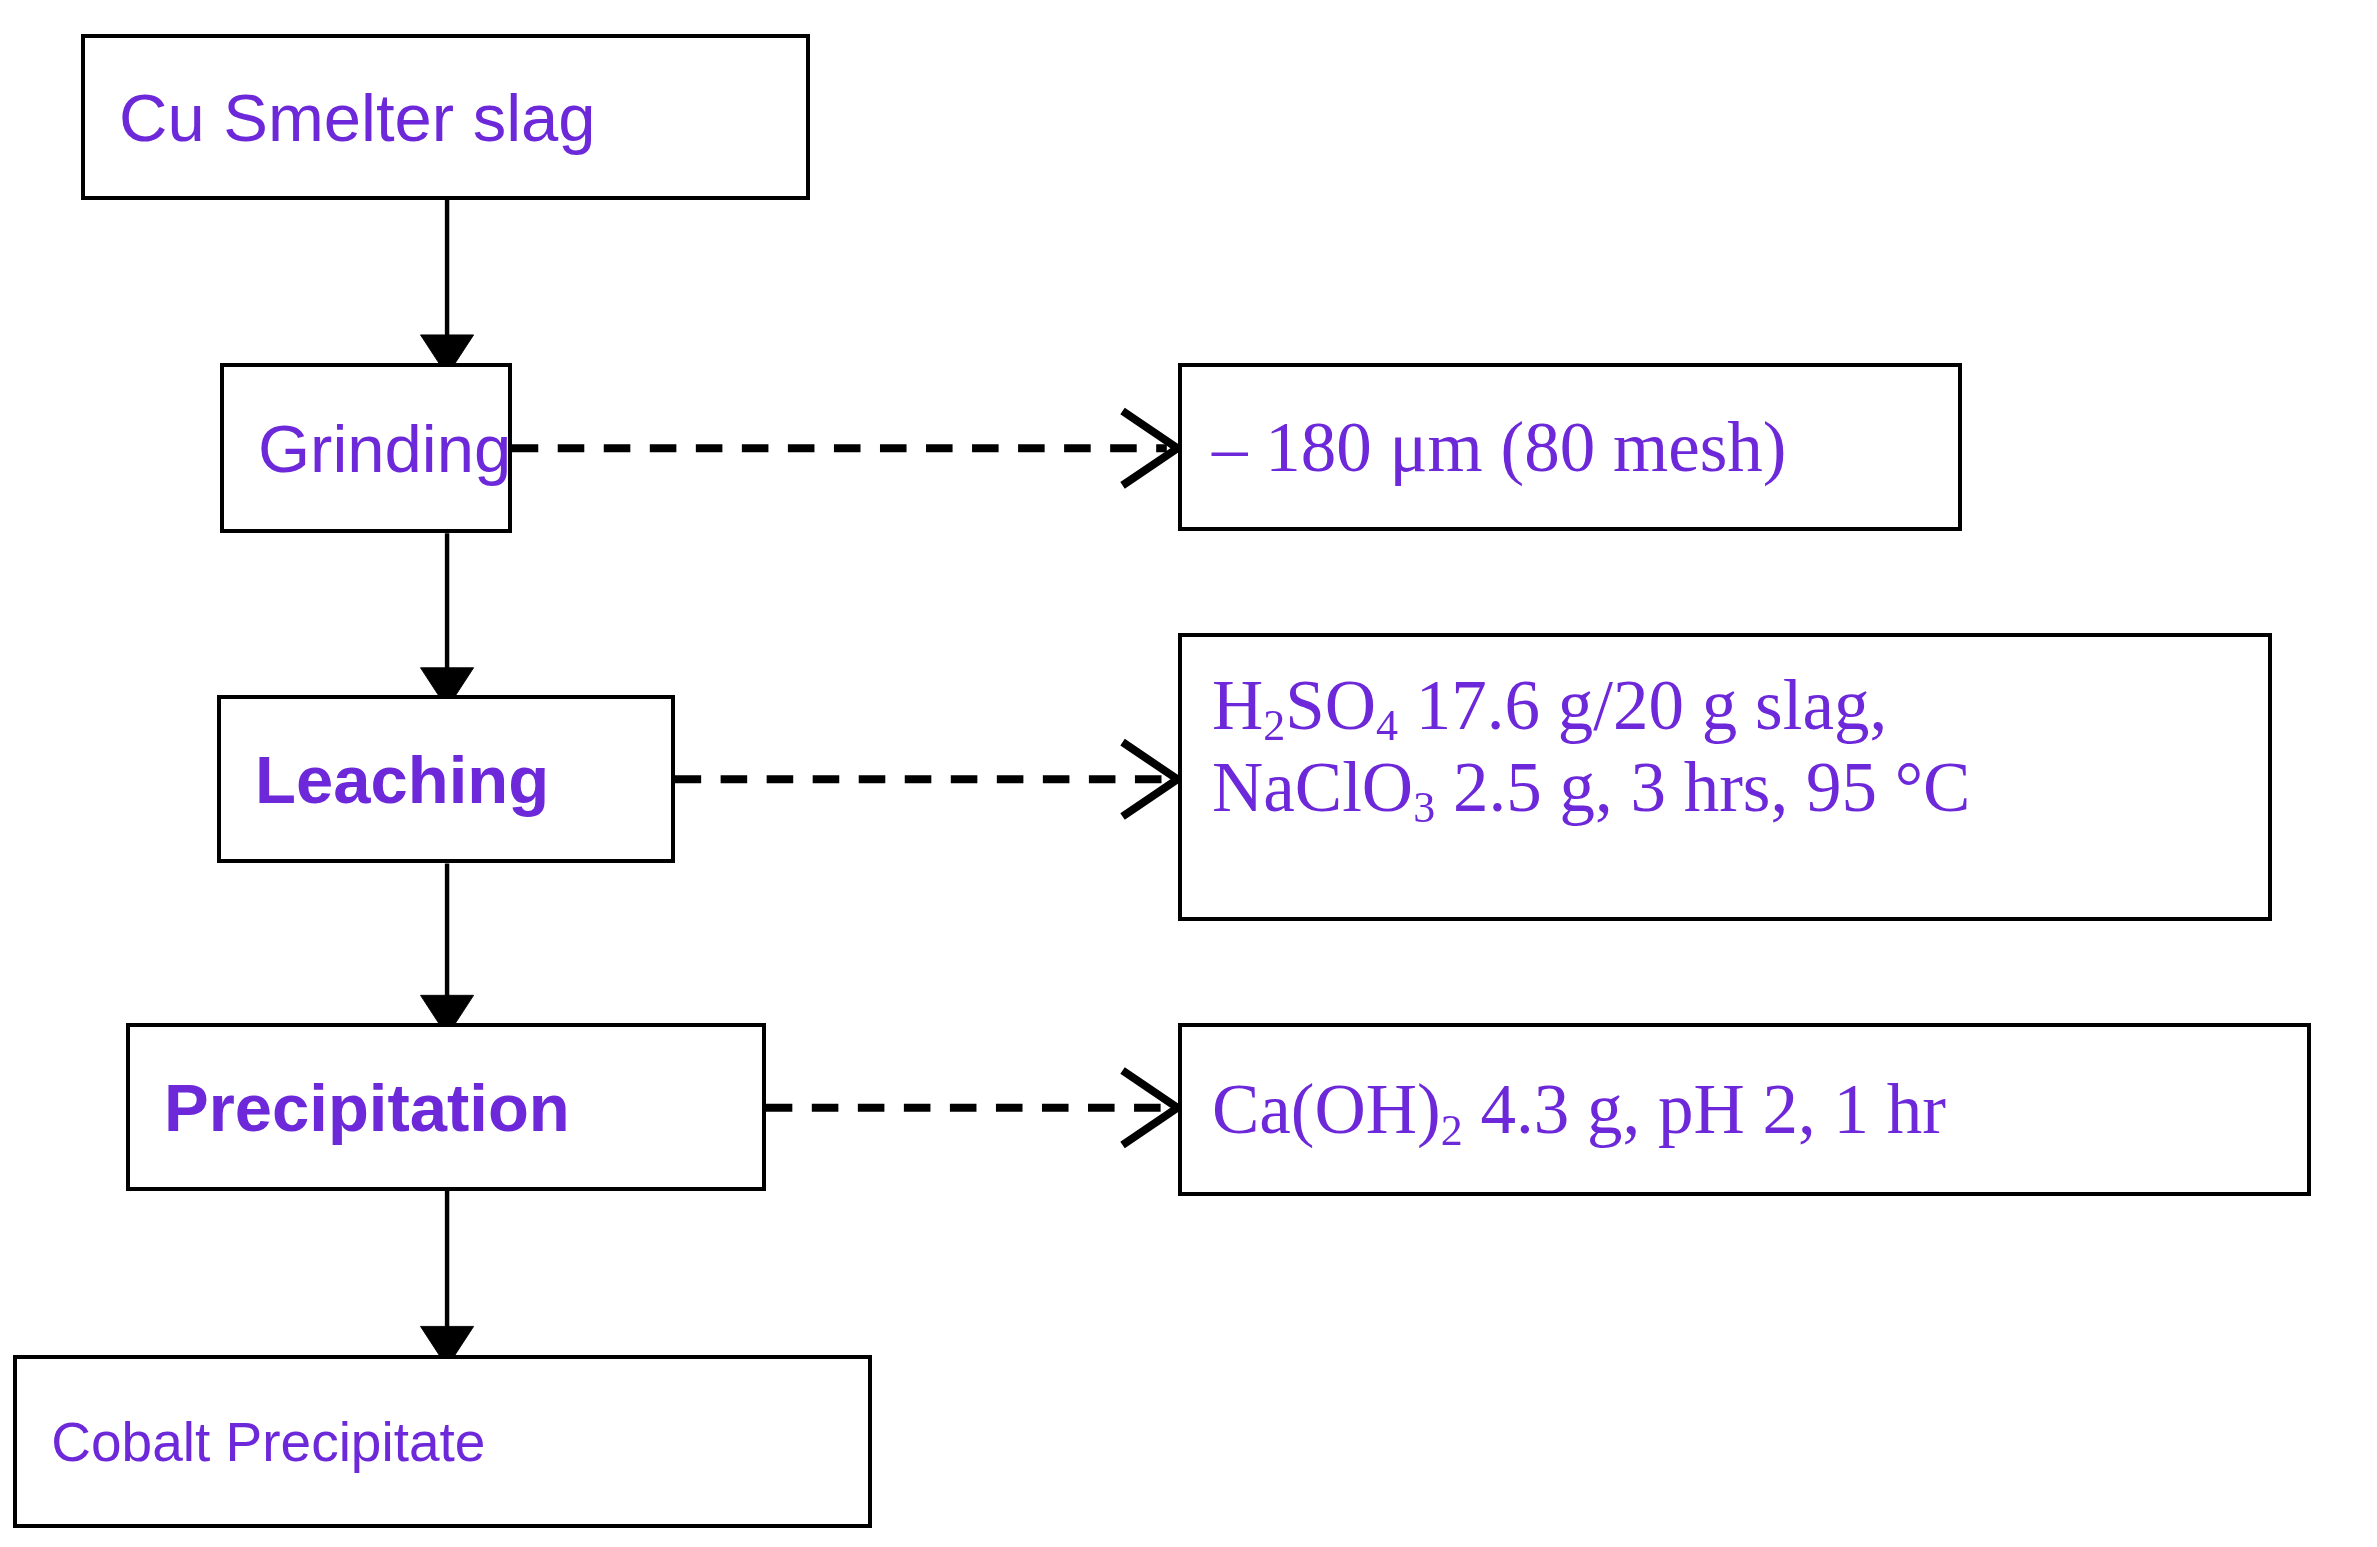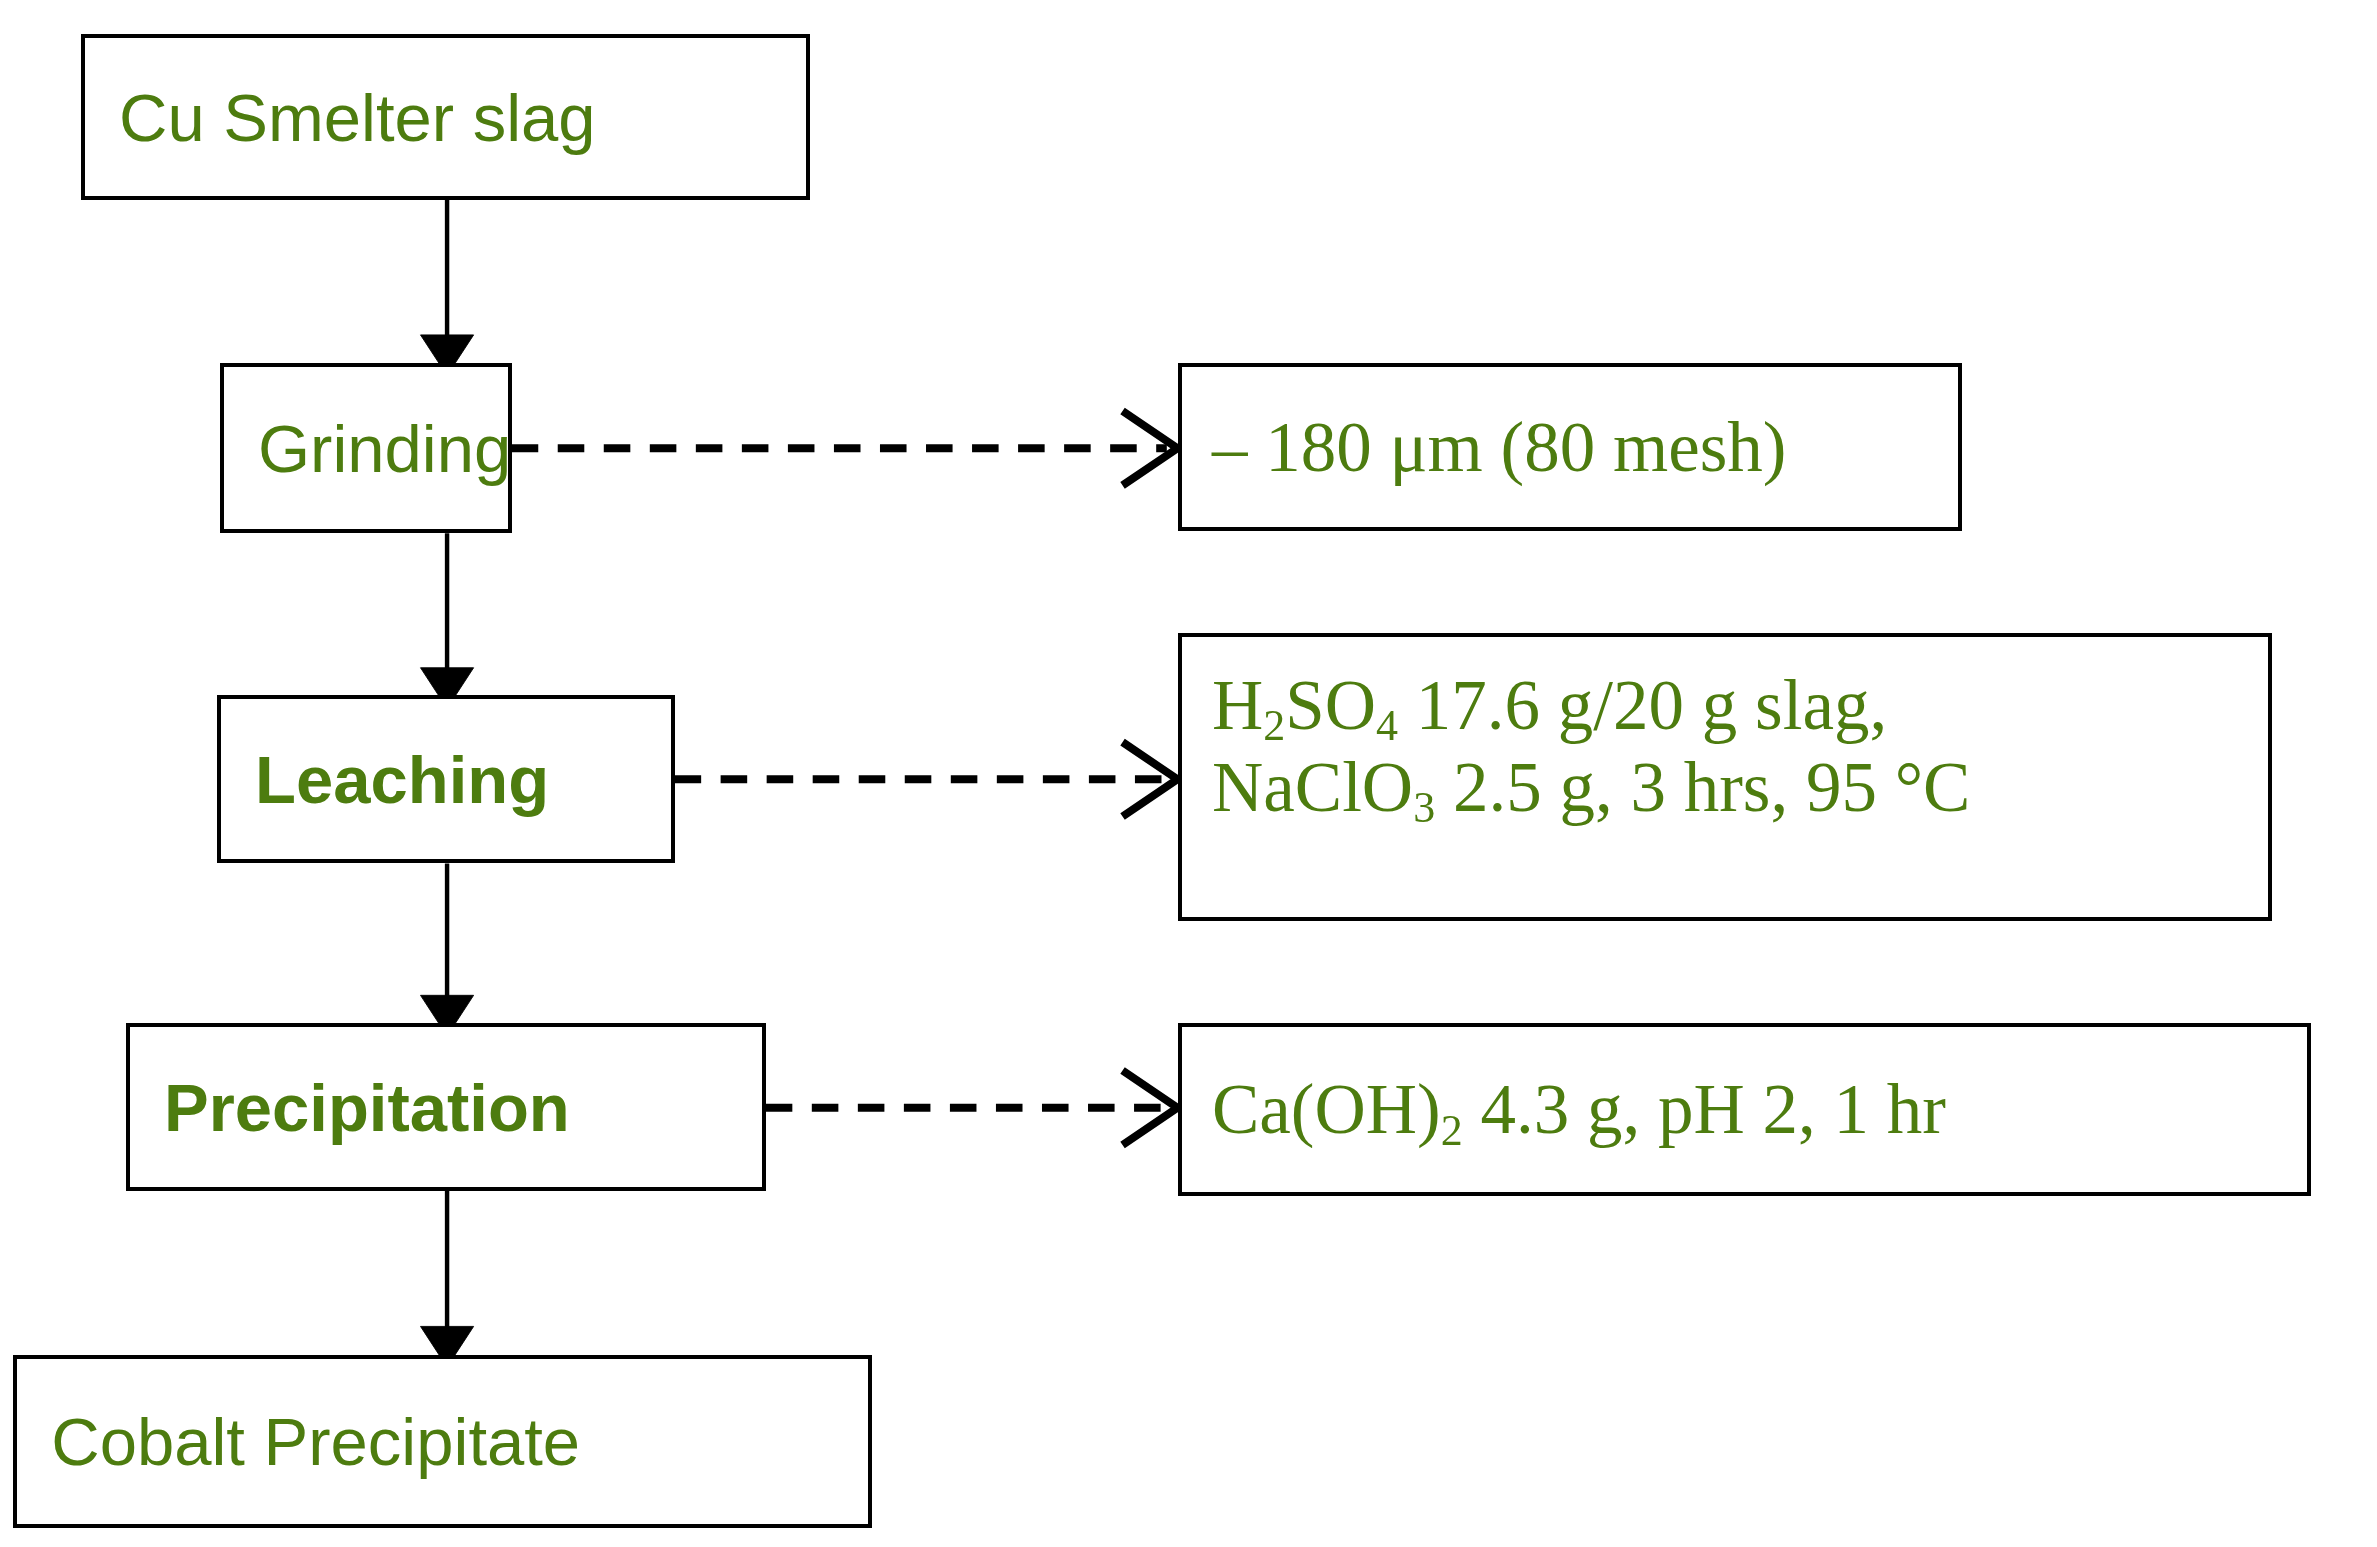--- a/index.html
+++ b/index.html
@@ -10,21 +10,21 @@
     overflow:hidden;
     font-family:"Liberation Sans", sans-serif;
   }
   .box{
     position:absolute;
     box-sizing:border-box;
     border:4.4px solid #000000;
     background:#ffffff;
     display:flex;
     align-items:center;
-    color:#4d7c0f;
+    color:#6d28d9;
     white-space:nowrap;
   }
   
   .proc{
     font-family:"Liberation Sans", sans-serif;
     font-weight:400;
     padding-left:34px;
   }
   .proc.bold{font-weight:700;}
   
@@ -97,21 +97,21 @@
   </div>
 
   <div class="box proc bold" style="left:126px;top:1023px;width:640px;height:168px;font-size:67px;">
     <span>Precipitation</span>
   </div>
 
   <div class="box proc bold" style="left:217px;top:695px;width:458px;height:168px;font-size:67px;">
     <span>Leaching</span>
   </div>
 
-  <div class="box proc" style="left:13.3px;top:1355px;width:859px;height:173px;font-size:67px;">
+  <div class="box proc" style="left:13.3px;top:1355px;width:859px;height:173px;font-size:55px;">
     <span>Cobalt Precipitate</span>
   </div>
 
   <div class="box param" style="left:1178px;top:363px;width:784px;height:168px;font-size:71px;">
     <span class="line">– 180 μm (80 mesh)</span>
   </div>
 
   <div class="box param" style="left:1178px;top:633px;width:1094px;height:288px;font-size:71px;display:block;padding-top:26.6px;">
     <span class="line"><span>H</span><sub>2</sub><span>SO</span><sub>4</sub><span> 17.6 g/20 g slag,</span></span>
     <span class="line"><span>NaClO</span><sub>3</sub><span> 2.5 g, 3 hrs, 95 °C</span></span>

